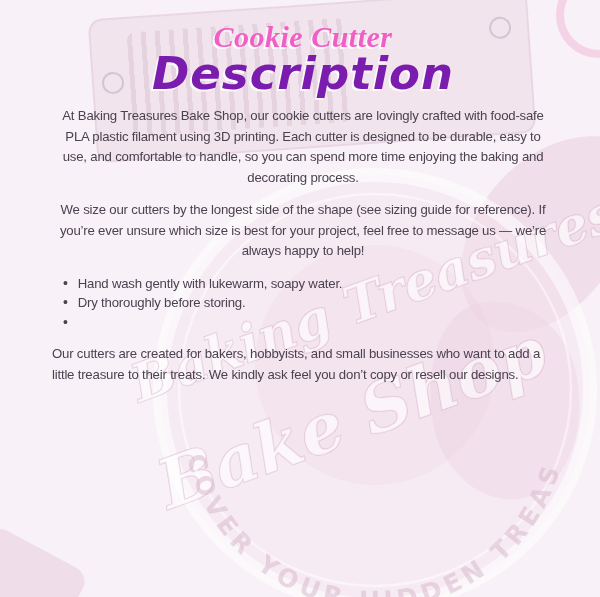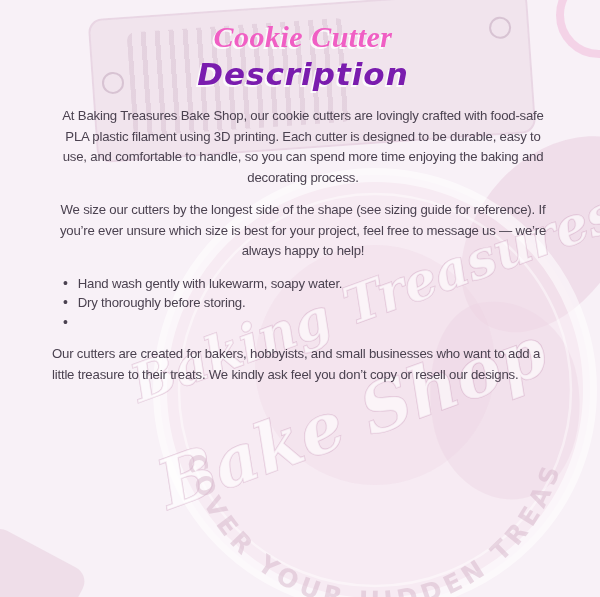--- a/index.html
+++ b/index.html
@@ -64,21 +64,21 @@
   .content { position:relative; z-index:2; padding:12px 46px 0 52px; }
   .t1 {
     margin:6px 0 0; text-align:center;
     font-family:Liberation Serif, serif; font-style:italic; font-weight:bold;
     font-size:30px; line-height:38px; letter-spacing:0.5px;
     color:#f05fc4; text-shadow:-2px 2px 0 rgba(255,255,255,0.85);
   }
   .t2 {
     margin:-7px 0 7px; text-align:center;
     font-family:"DejaVu Sans", sans-serif; font-style:italic; font-weight:bold;
-    font-size:31px; line-height:50px; letter-spacing:1px;
+    font-size:45px; line-height:50px; letter-spacing:1px;
     color:#7a1cae; text-shadow:-2px 2px 0 rgba(255,255,255,0.85);
   }
   .body-text { font-size:13.2px; line-height:20.5px; letter-spacing:-0.2px; }
   .content p { margin:0 0 12px;text-align:center; }
   .sec-heading {
     font-size:13.4px; line-height:21px; font-weight:bold;
     color:#3e3643; margin:0; letter-spacing:-0.1px;
   }
   .care-intro { padding-left:5px; line-height:20.5px; }
   .bullets { list-style:none; margin:1px 0 12px; padding:0 0 0 11px; }

